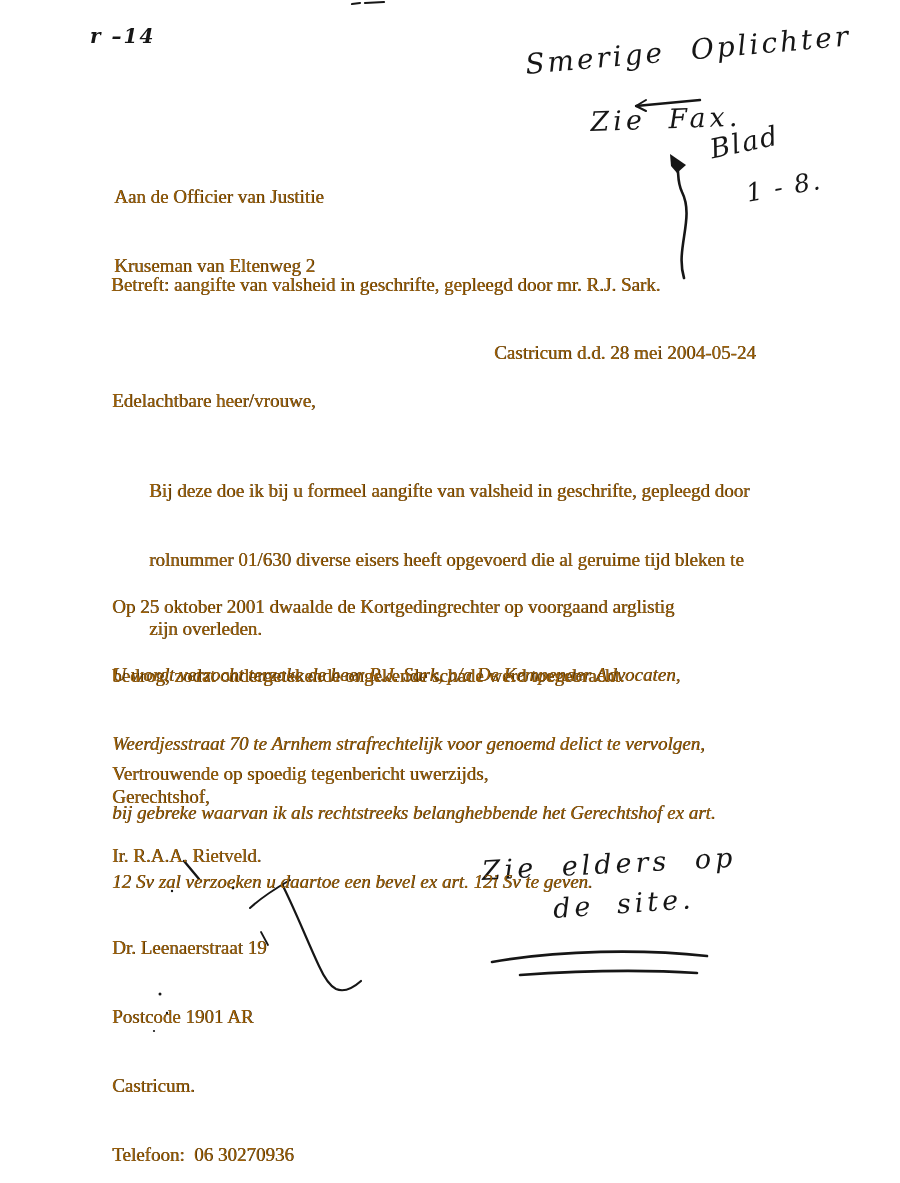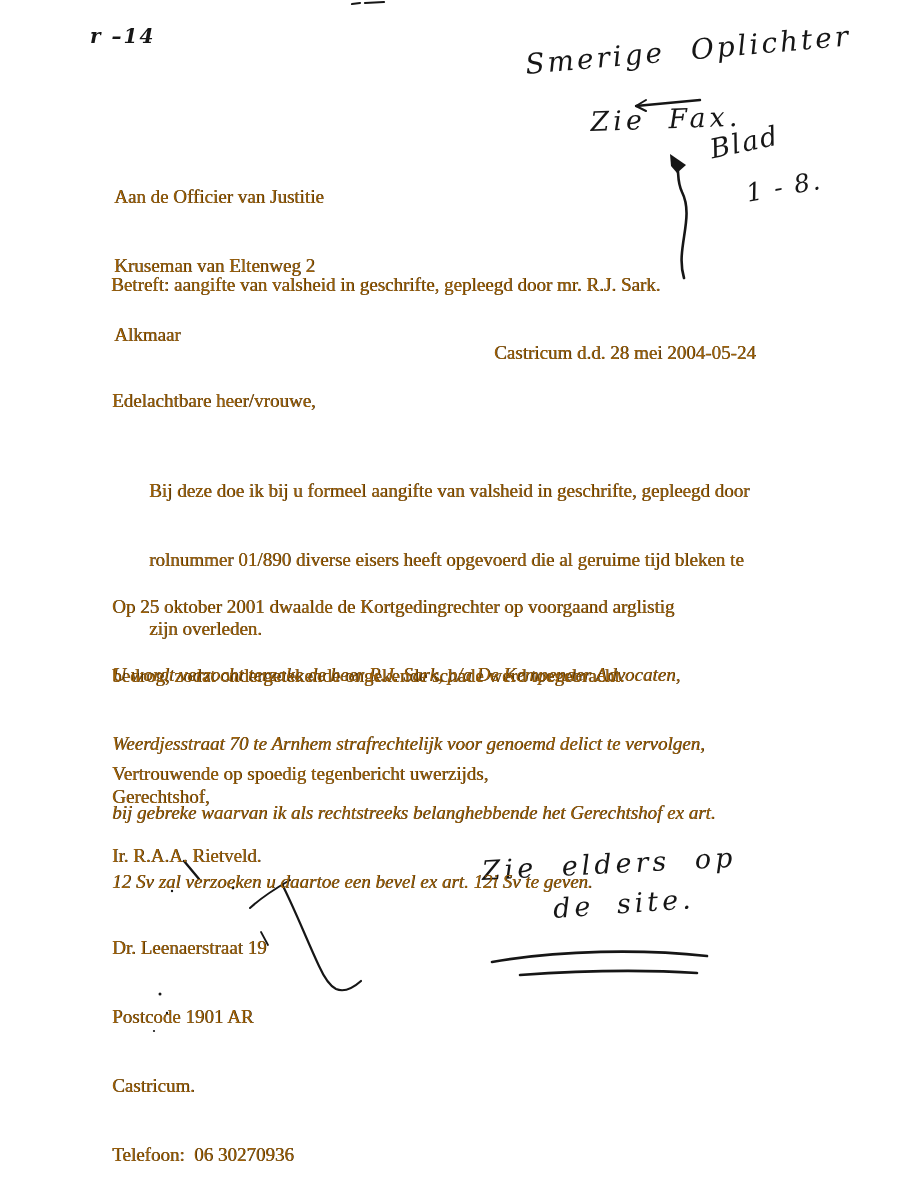--- a/index.html
+++ b/index.html
@@ -74,32 +74,31 @@
 
   <div class="hw" style="left:744px; top:179px; font-size:25px; letter-spacing:2px; transform:rotate(-10deg);">1 - 8.</div>
 
   <div class="hw" style="left:481px; top:855px; font-size:27px; letter-spacing:4px; word-spacing:12px; transform:rotate(-3deg);">Zie elders op</div>
 
   <div class="hw" style="left:552px; top:893px; font-size:27px; letter-spacing:4px; word-spacing:10px; transform:rotate(-4deg);">de site.</div>
 
   <div class="typed" style="left:114px; top:139px;">
     <div>Aan de Officier van Justitie</div>
     <div>Kruseman van Eltenweg 2</div>
-    <div>Alkmaar</div>
   </div>
 
   <div class="typed" style="left:111px; top:273px;">Betreft: aangifte van valsheid in geschrifte, gepleegd door mr. R.J. Sark.</div>
 
   <div class="typed" style="left:494px; top:341px;">Castricum d.d. 28 mei 2004-05-24</div>
 
   <div class="typed" style="left:112px; top:389px;">Edelachtbare heer/vrouwe,</div>
 
   <div class="typed" style="left:112px; top:433px;margin-left:37px;">
     <div>Bij deze doe ik bij u formeel aangifte van valsheid in geschrifte, gepleegd door</div>
-    <div>rolnummer 01/890 diverse eisers heeft opgevoerd die al geruime tijd bleken te</div>
+    <div>rolnummer 01/630 diverse eisers heeft opgevoerd die al geruime tijd bleken te</div>
     <div>zijn overleden.</div>
   </div>
 
   <div class="typed" style="left:112px; top:549px;">
     <div>Op 25 oktober 2001 dwaalde de Kortgedingrechter op voorgaand arglistig</div>
     <div>bedrog, zodat ondergetekende ongekende schade werd toegebracht.</div>
   </div>
 
   <div class="typed" style="left:112px; top:617px;font-style:italic;">
     <div>U wordt verzocht terzake de heer R.J. Sark, p/a De Kempenaer Advocaten,</div>

